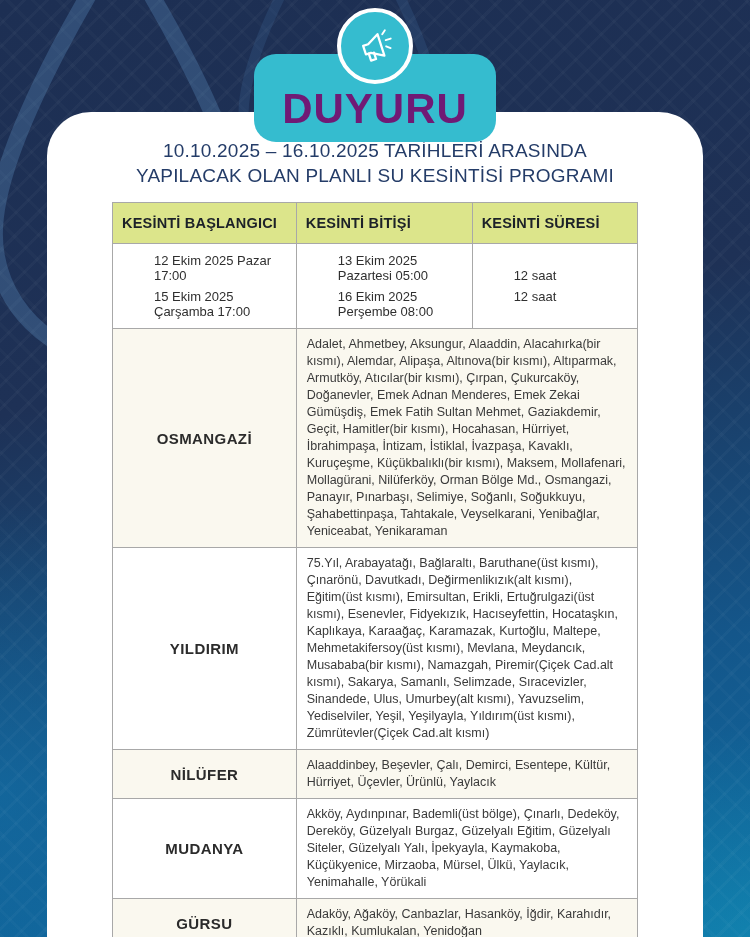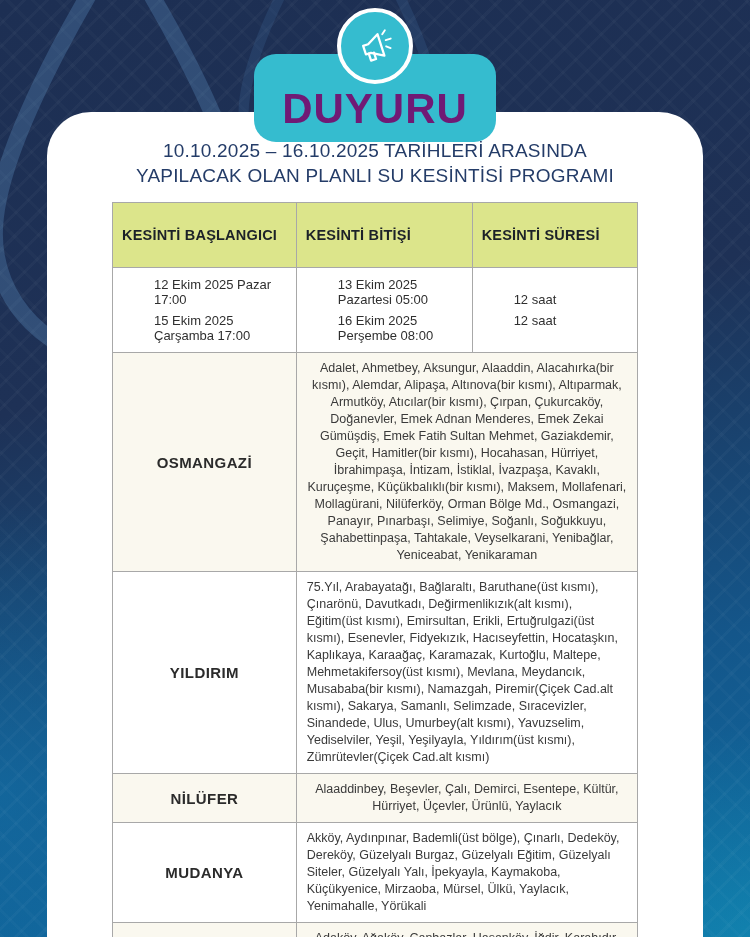--- a/index.html
+++ b/index.html
@@ -91,21 +91,21 @@
   table.program td,table.program th{
     border:1px solid var(--border-gray);
     vertical-align:middle;
   }
   th.sched-header{
     background:var(--header-green);
     color:#1c2128;
     font-size:14.5px;
     font-weight:800;
     text-align:left;
-    padding:24px 9px;
+    padding:12px 9px;
     letter-spacing:.2px;
   }
   td.sched-cell{
     padding:6px 9px;
     font-size:13px;
     color:#2f2f2f;
     background:#ffffff;
   }
   td.sched-cell .line{padding:3px 0;margin-left:32px;}
   td.banner-cell{
@@ -124,21 +124,21 @@
     letter-spacing:.4px;
     color:var(--text-dark);
     padding:8px 8px;
   }
   td.district-areas{
     padding:7px 10px;
     font-size:12.5px;
     line-height:17px;
     color:var(--text-body);
   }
-  tr.row-odd td{background:var(--row-cream);text-align:center;}
+  tr.row-odd td{background:var(--row-cream);}
   tr.row-even td{background:#ffffff;}
 </style>
 </head>
 <body>
 
 <svg class="drop-decor drop-1" viewBox="0 0 100 130" fill="none">
   <path d="M50 4 C50 4 12 62 12 92 a38 38 0 0 0 76 0 C88 62 50 4 50 4 Z" stroke="rgba(110,170,225,0.45)" stroke-width="5"></path>
 </svg>
 <svg class="drop-decor drop-2" viewBox="0 0 100 130" fill="none">
   <path d="M50 4 C50 4 12 62 12 92 a38 38 0 0 0 76 0 C88 62 50 4 50 4 Z" stroke="rgba(90,150,205,0.35)" stroke-width="4"></path>

